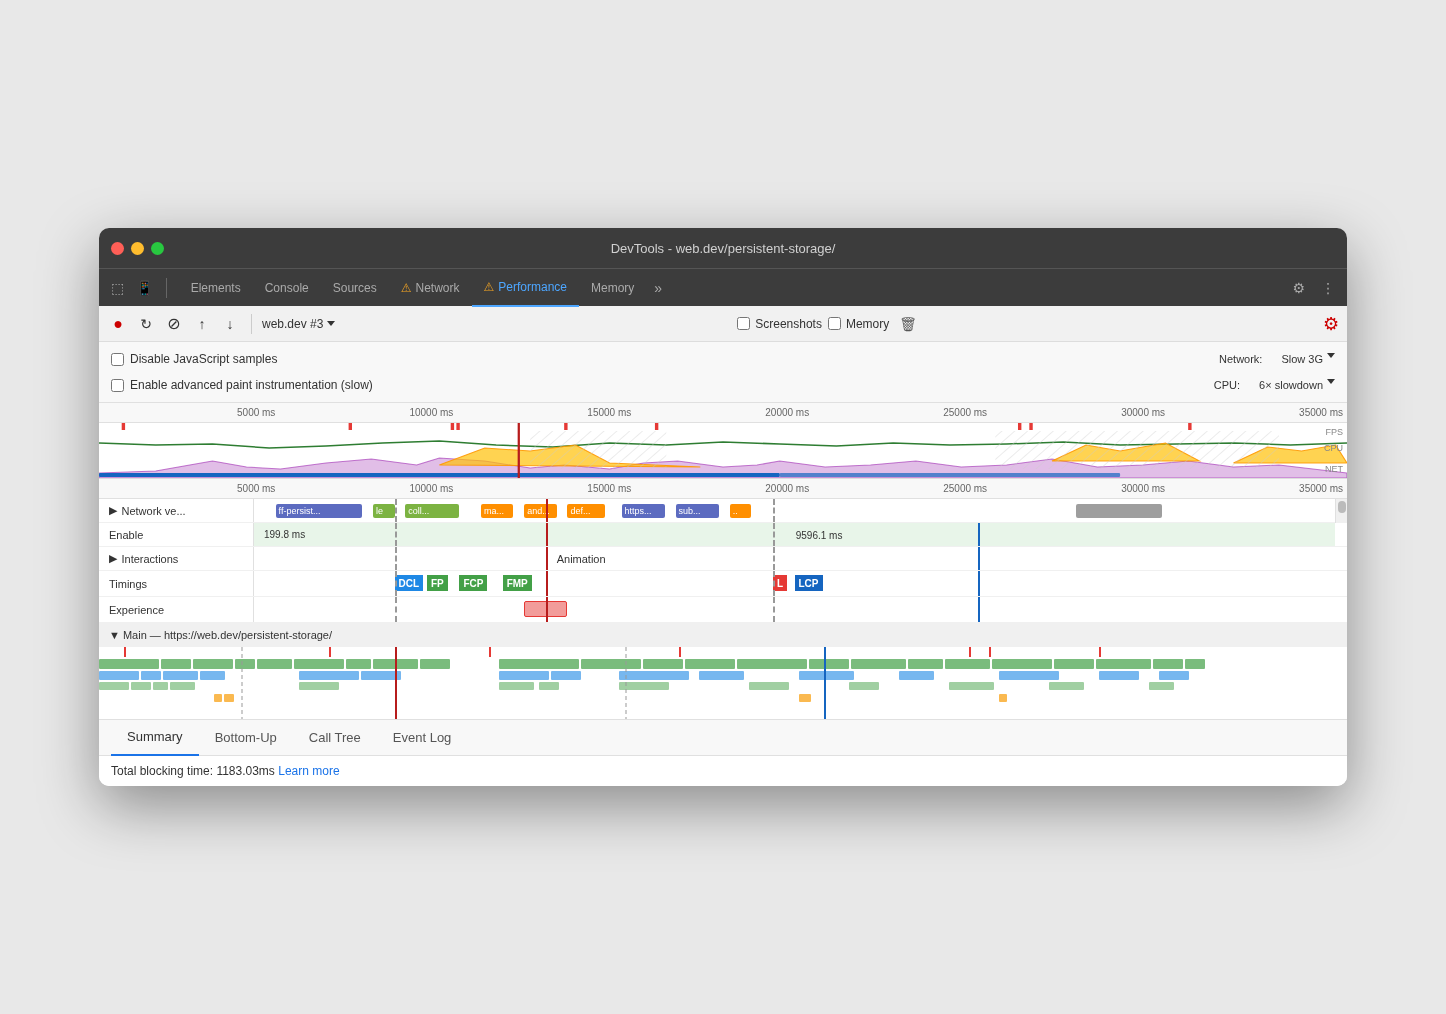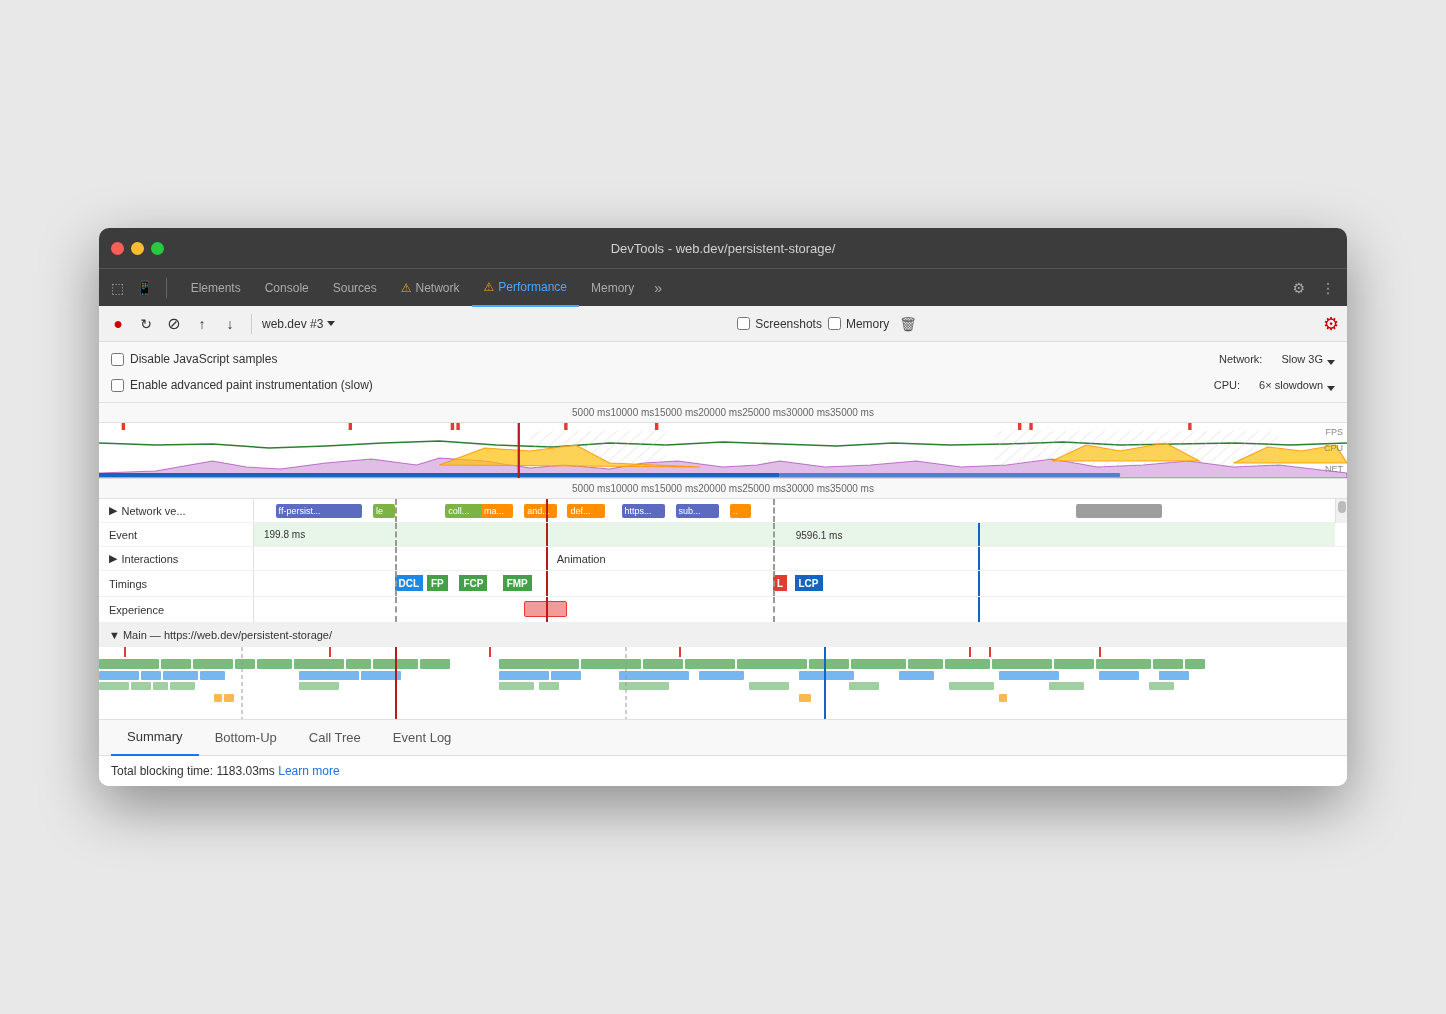--- a/index.html
+++ b/index.html
@@ -194,21 +194,21 @@
     }
     .option-right {
       display: flex;
       align-items: center;
       gap: 19px;
       font-size: 11px;
       color: #333;
     }
     .option-dropdown {
       display: flex;
-      align-items: flex-end;
+      align-items: flex-start;
       gap: 4px;
       cursor: pointer;
       font-weight: 500;
     }
     .dropdown-arrow {
       width: 0;
       height: 0;
       border-left: 4px solid transparent;
       border-right: 4px solid transparent;
       border-top: 5px solid #333;
@@ -227,21 +227,21 @@
       background: #f8f8f8;
       border-bottom: 1px solid #e0e0e0;
       position: relative;
       padding: 0 4px;
       font-size: 10px;
       color: #666;
     }
     .time-marks {
       display: flex;
       width: 100%;
-      justify-content: center;
+      justify-content: space-between;
     }
     .fps-cpu-area {
       height: 55px;
       background: #fff;
       position: relative;
       overflow: hidden;
     }
     .fps-label {
       position: absolute;
       right: 4px;
@@ -618,41 +618,41 @@
     <div class="flame-area">
 
       <div class="flame-row" style="height:24px;">
         <div class="flame-row-label">
           <span>▶</span>
           <span>Network ve...</span>
         </div>
         <div class="flame-row-content" style="position:relative;">
           <div class="net-item" style="left:2%; width:8%; background:#5c6bc0;">ff-persist...</div>
           <div class="net-item" style="left:11%; width:2%; background:#7cb342;">le</div>
-          <div class="net-item" style="left:14%; width:5%; background:#7cb342;margin-left:40px;">coll...</div>
+          <div class="net-item" style="left:14%; width:5%; background:#7cb342;">coll...</div>
           <div class="net-item" style="left:21%; width:3%; background:#ff8f00;">ma...</div>
           <div class="net-item" style="left:25%; width:3%; background:#ff8f00;">and...</div>
           <div class="net-item" style="left:29%; width:3.5%; background:#ff8f00;">def...</div>
           <div class="net-item" style="left:34%; width:4%; background:#5c6bc0;">https...</div>
           <div class="net-item" style="left:39%; width:4%; background:#5c6bc0;">sub...</div>
           <div class="net-item" style="left:44%; width:2%; background:#ff8f00;">..</div>
           <div class="net-item" style="left:76%; width:8%; background:#9e9e9e;"></div>
 
           <div class="v-line" style="left:27%; top:0; bottom:0; height:100%;"></div>
           <div class="v-line-dashed" style="left:13%; top:0; bottom:0;"></div>
           <div class="v-line-dashed" style="left:48%; top:0; bottom:0;"></div>
         </div>
         <div class="scrollbar-stub" style="position:relative; width:12px; height:24px; background:#f0f0f0; border-left:1px solid #e0e0e0;">
           <div class="scrollbar-thumb" style="width:8px; height:12px; margin:2px auto;"></div>
         </div>
       </div>
 
       <div class="flame-row" style="height:24px;">
         <div class="flame-row-label">
-          <span>Event</span>
+          <span>Enable</span>
         </div>
         <div class="flame-row-content frames-row-content" style="background:#e8f5e9; display:flex; align-items:center; padding:0 6px;">
           <span class="frame-label">199.8 ms</span>
           <div style="flex:1; text-align:center;">
             <span class="frame-label">9596.1 ms</span>
           </div>
           <div class="v-line" style="position:absolute; left:27%; height:100%;"></div>
           <div class="v-line-blue" style="position:absolute; left:67%; height:100%;"></div>
           <div class="v-line-dashed" style="position:absolute; left:13%;"></div>
           <div class="v-line-dashed" style="position:absolute; left:48%;"></div>

